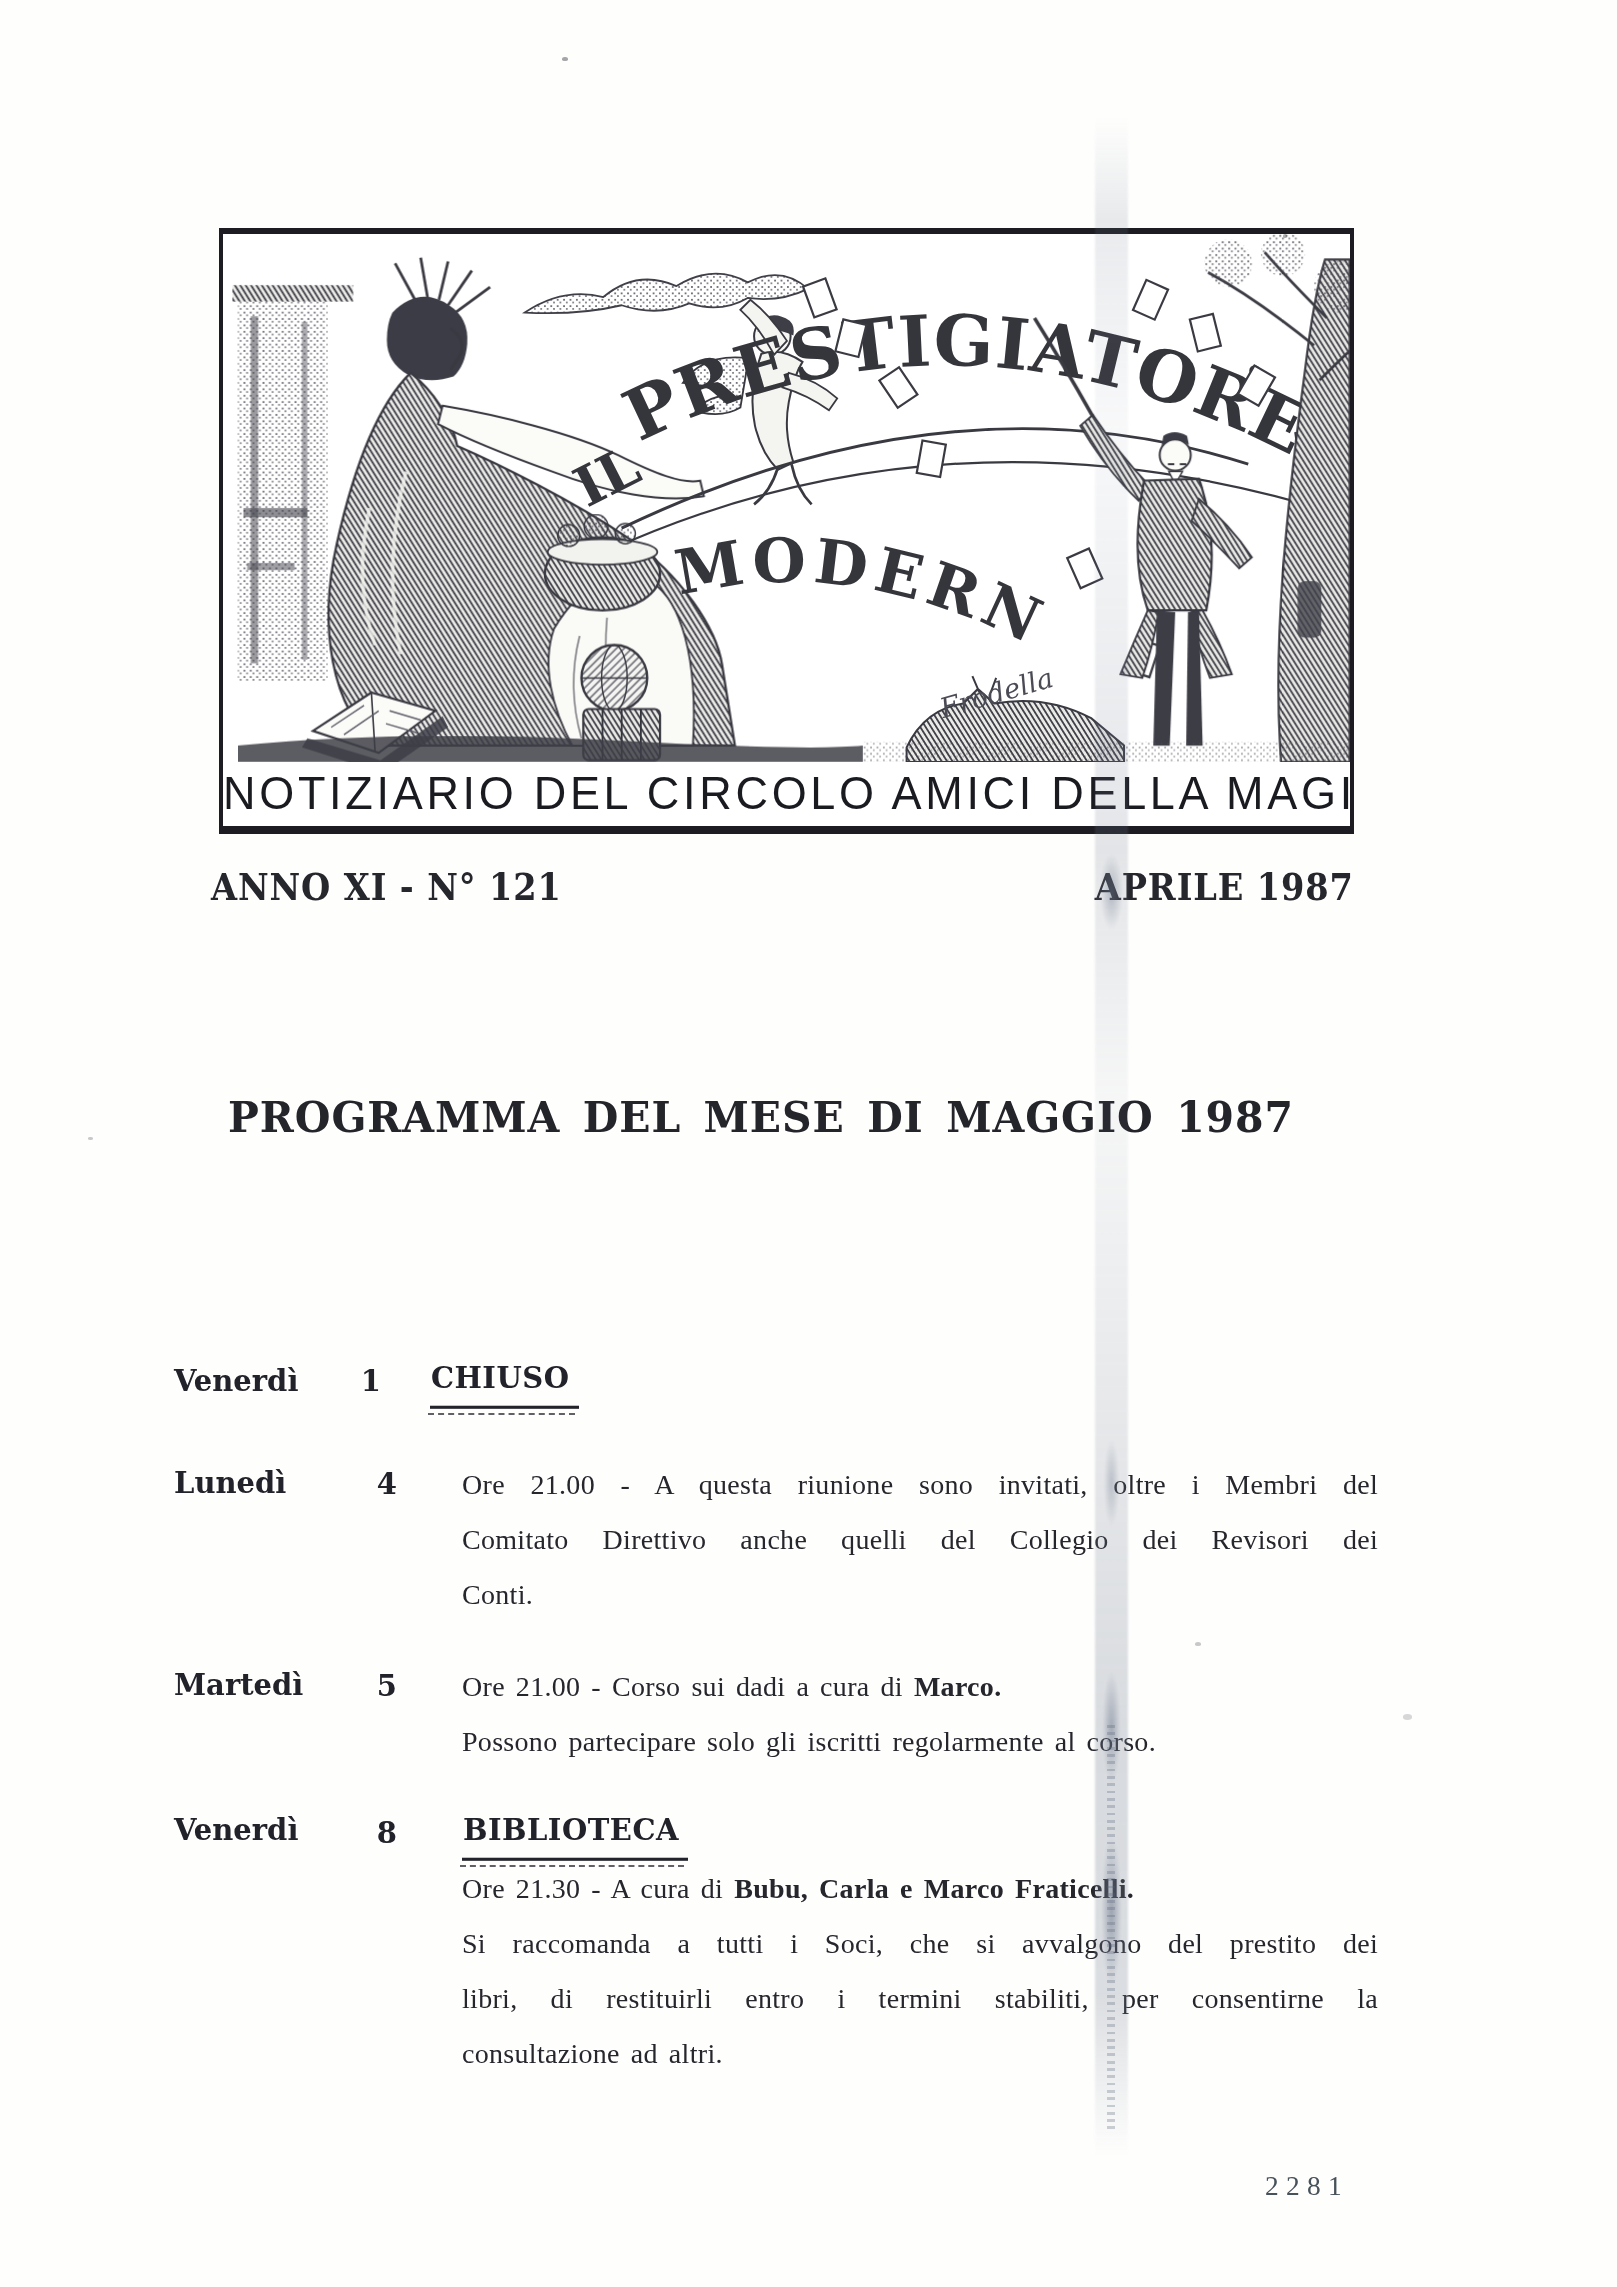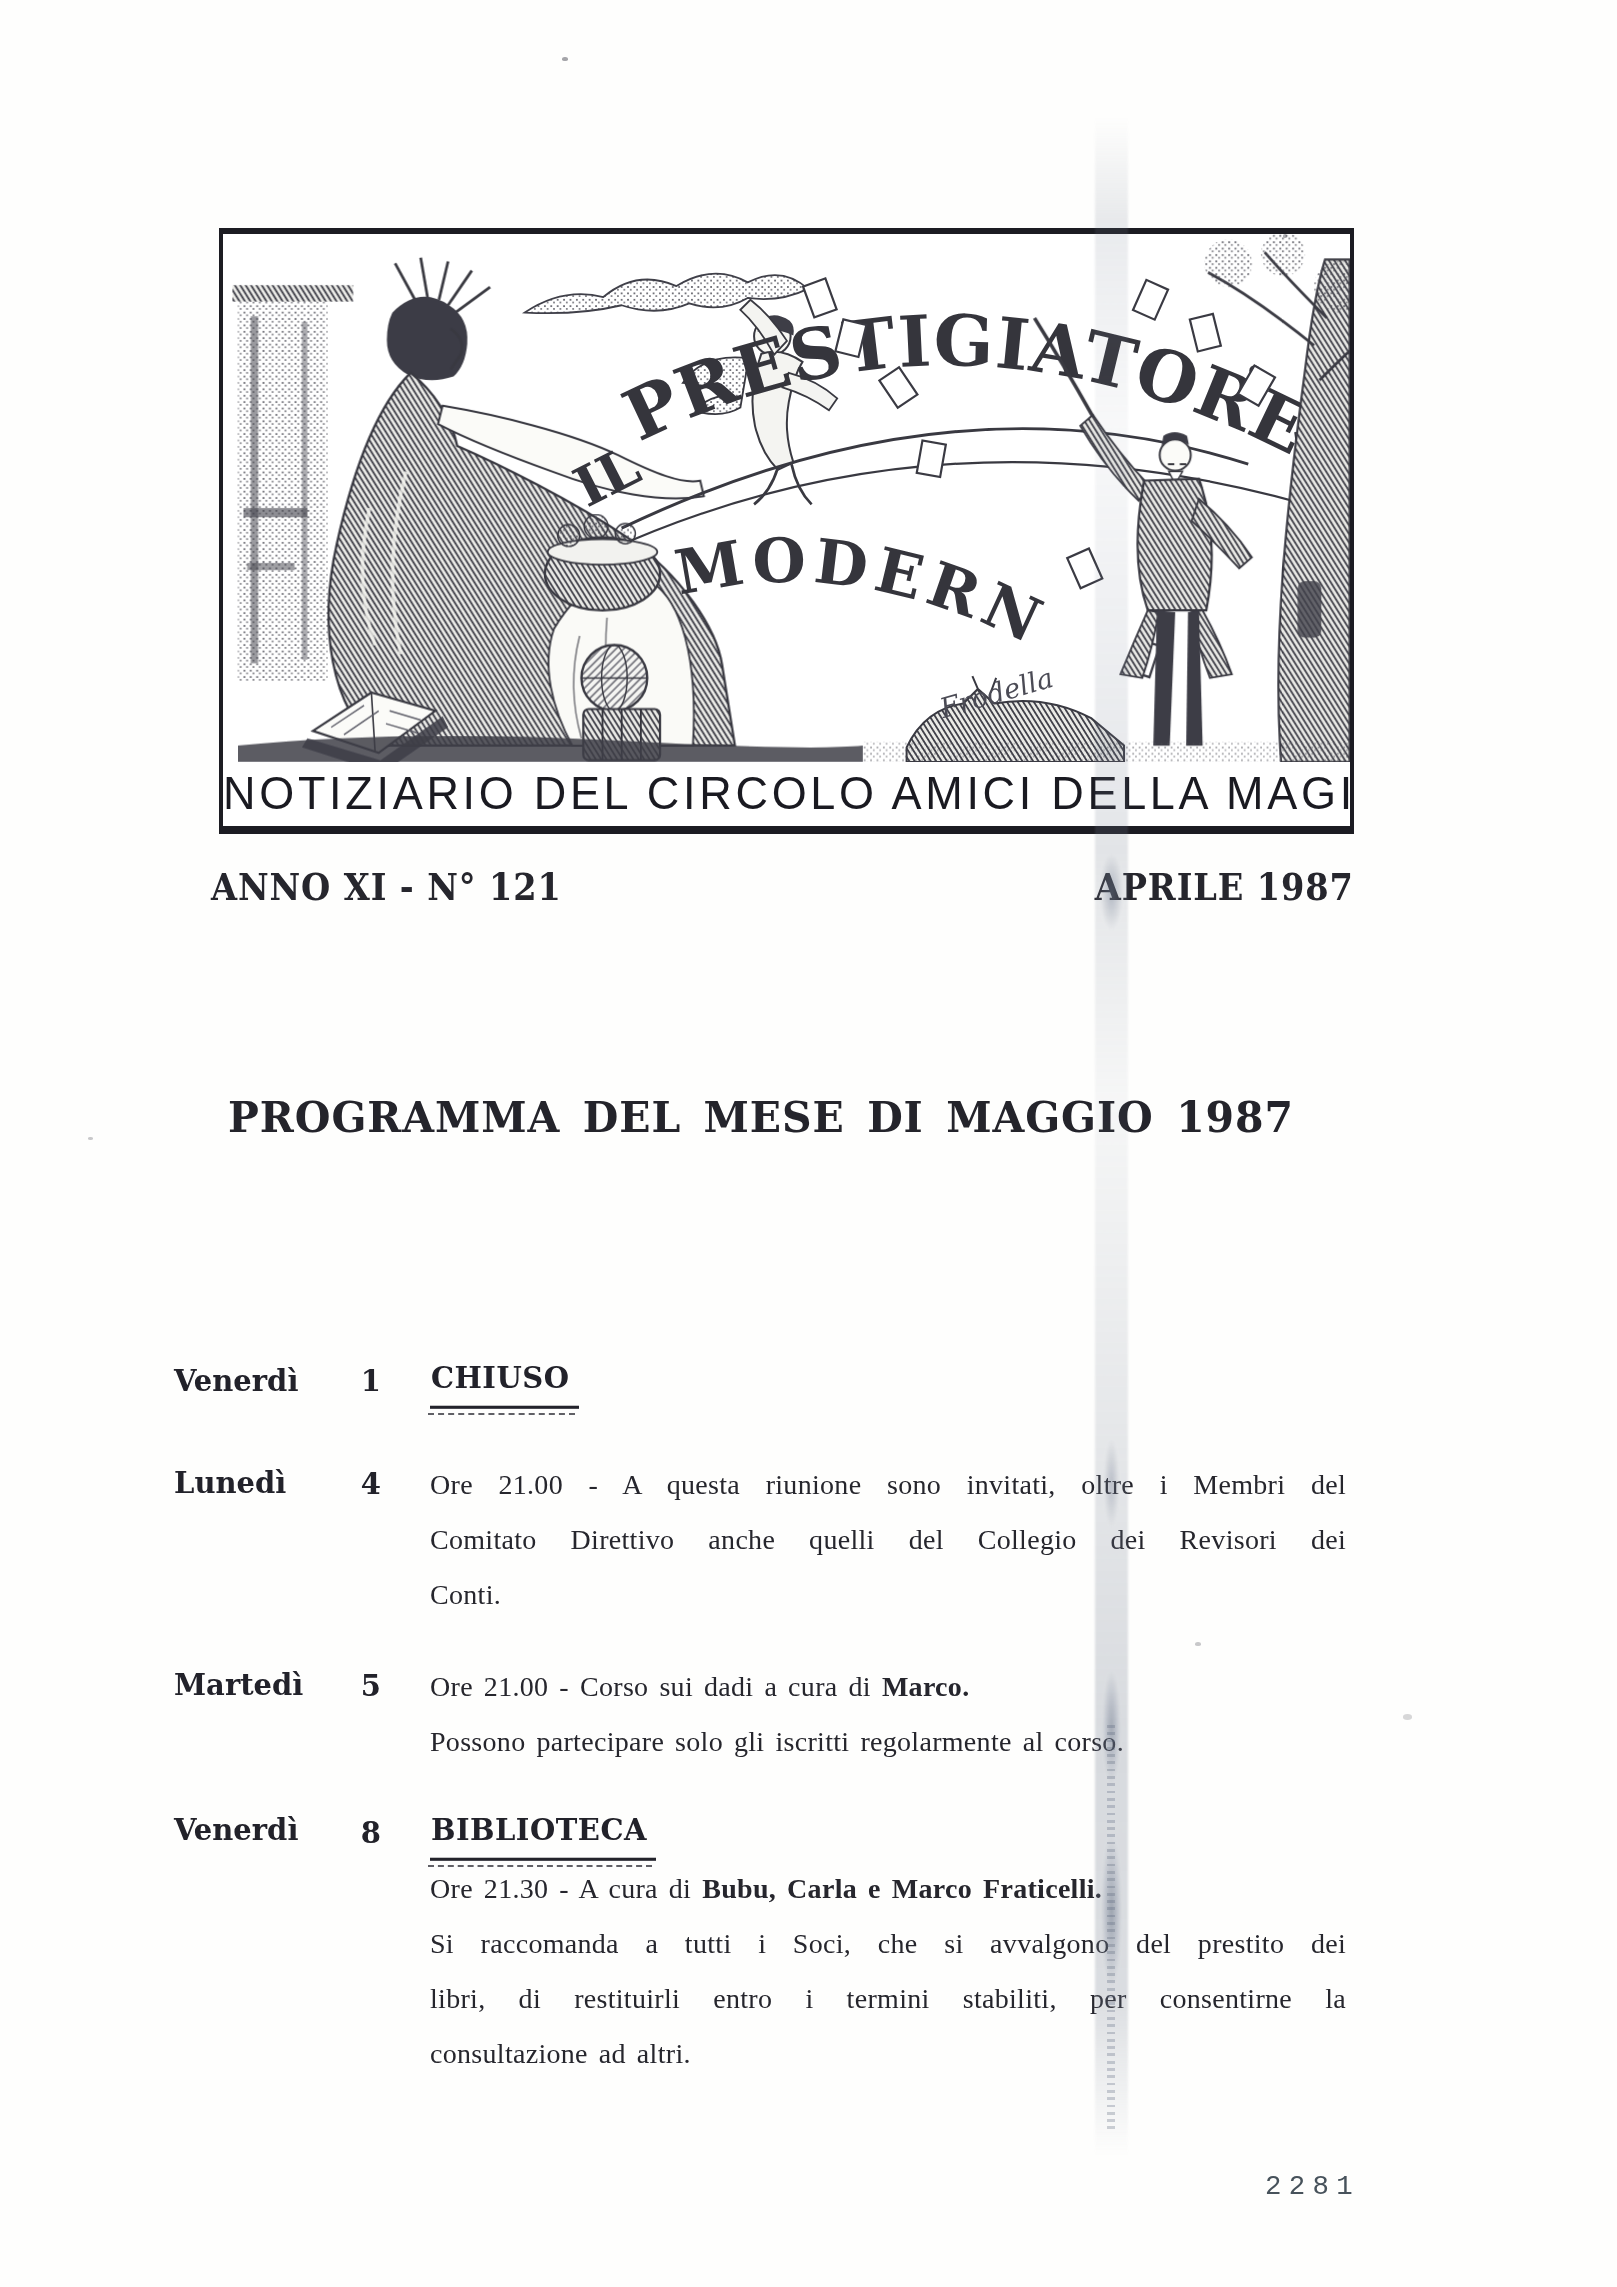--- a/index.html
+++ b/index.html
@@ -33,21 +33,21 @@
   
   .prog-title{
     position:absolute;left:219px;top:1093px;width:1084px;text-align:center;
     font-family:"DejaVu Serif",serif;font-weight:700;font-size:41px;color:#24242b;
     letter-spacing:0.9px;word-spacing:7.3px;transform:scaleY(1.05);white-space:nowrap;
   }
 
   
   .events{position:absolute;left:174px;top:1354px;width:1171px;}
   .event{display:grid;grid-template-columns:185px 71px 916px;margin-bottom:48px;}
-  .event + .event{margin-bottom:37px;}
+  .event + .event{margin-bottom:37px;gap:16px;}
   .evt-day{
     font-family:"DejaVu Serif",serif;font-weight:700;font-size:29px;color:#22222a;
     line-height:55px;transform:scaleY(1.03);
   }
   .evt-num{
     font-family:"DejaVu Serif",serif;font-weight:700;font-size:29px;color:#22222a;
     line-height:55px;padding-left:1.8px;
   }
   .evt-main{min-height:55px;}
   .evt-title{height:55px;line-height:48px;}
@@ -63,21 +63,21 @@
   }
   .evt-line{
     font-size:28px;line-height:55px;color:#26262d;letter-spacing:0.3px;word-spacing:3.7px;
   }
   .evt-line.just{text-align:justify;text-align-last:justify;}
   .evt-line .b{font-weight:700;}
 
   
   .page-num{
     position:absolute;left:1265px;top:2171px;
-    font-family:Liberation Mono, monospace;font-size:27.4px;letter-spacing:7.3px;color:#47525b;
+    font-family:Liberation Serif, serif;font-size:27.4px;letter-spacing:7.3px;color:#47525b;
   }
 
   
   .streak{
     position:absolute;left:1095px;top:117px;width:33px;height:2039px;z-index:6;pointer-events:none;
     filter:blur(1.2px);
     background:
       radial-gradient(16.4px 55px at 50% 38%, rgba(104,116,136,.42), rgba(104,116,136,0) 70%) no-repeat,
       radial-gradient(14.6px 110px at 50% 88%, rgba(94,106,128,.5), rgba(94,106,128,0) 70%) no-repeat,
       radial-gradient(12.8px 82px at 50% 79%, rgba(94,106,128,.45), rgba(94,106,128,0) 70%) no-repeat,

